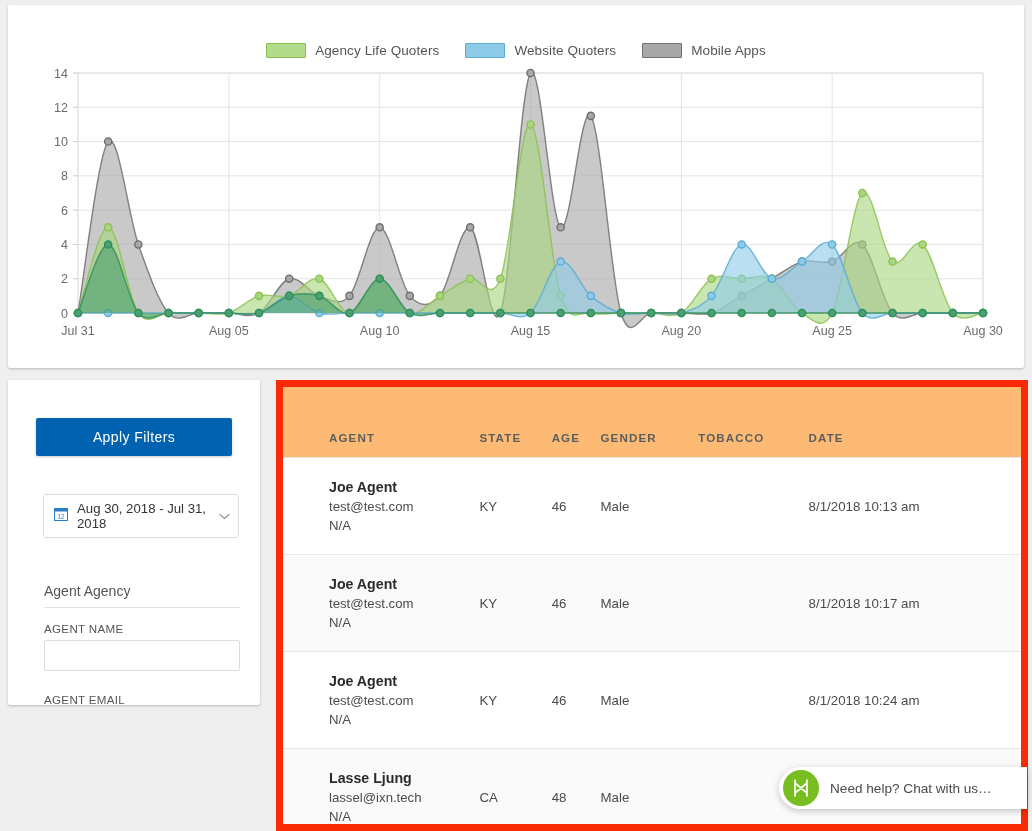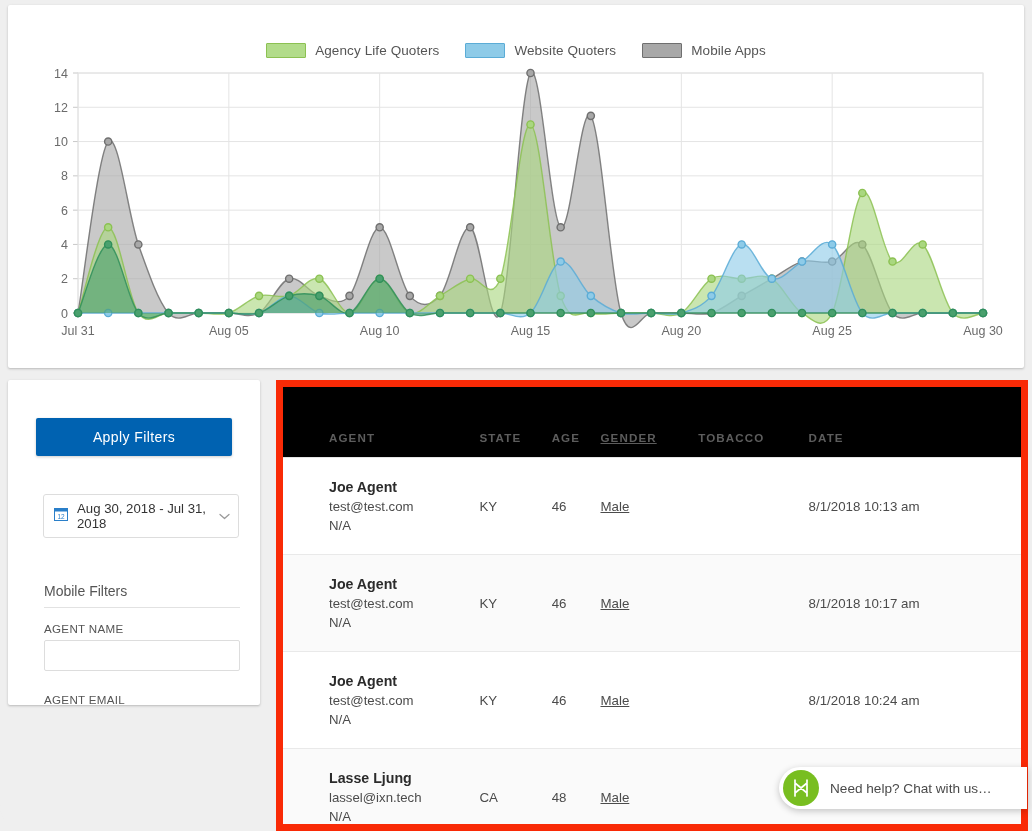--- a/index.html
+++ b/index.html
@@ -80,32 +80,32 @@
     border: 7px solid #f92a06; background: #fff;
   }
   .table-card {
     position: absolute; left: 0; top: 0; right: 0; bottom: 0;
     background: #fff; overflow: hidden;
   }
   table.data { width: 100%; border-collapse: collapse; table-layout: fixed; }
   table.data thead th {
     font-size: 11.6px; color: #5d5d5d; font-weight: bold; letter-spacing: 1.1px;
     text-align: left; padding: 44px 0 13px 0; border-bottom: 1px solid #e4e4e4;
-    background: #000000;
+    background: #fdba74;
   }
   table.data tbody td {
     font-size: 13.3px; color: #4b4b4b; vertical-align: middle;
     padding: 14px 0; border-bottom: 1px solid #e9e9e9;
     height: 97px;
   }
   table.data tbody tr:nth-child(even) td { background: #fafafa; }
   .col-agent { width: 185px; padding-left: 46px !important; }
   .col-state { width: 68px; }
   .col-age { width: 46px; margin-top: 48px; }
-  .col-gender { width: 92px; text-decoration: underline; }
+  .col-gender { width: 92px; }
   .col-tobacco { width: 104px; }
   .col-date { width: 200px; }
   .agent-name { font-size: 14.2px; font-weight: bold; color: #2b2b2b; line-height: 20px; }
   .agent-sub { font-size: 13.2px; color: #4b4b4b; line-height: 19px; }
 
   
   .chat-widget {
     position: absolute; left: 779px; top: 767px; width: 248px; height: 42px;
     background: #fff; border-radius: 21px 0 0 21px;
     box-shadow: 0 2px 7px rgba(0,0,0,0.22);
@@ -329,21 +329,21 @@
         </svg>
       </span>
       <span class="daterange-text">Aug 30, 2018 - Jul 31, 2018</span>
       <span class="chev">
         <svg width="11" height="7" viewBox="0 0 11 7">
           <path d="M1 1.5 L5.5 5.5 L10 1.5" fill="none" stroke="#9a9a9a" stroke-width="1.3" stroke-linecap="round" stroke-linejoin="round"></path>
         </svg>
       </span>
     </div>
 
-    <div class="section-head" id="agent-filters-head">Mobile Filters</div>
+    <div class="section-head" id="agent-filters-head">Agent Agency</div>
 
     <label class="field-label" id="agent-name-label">AGENT NAME</label>
     <input class="field-input" id="agent-name-input" type="text" value="" style="">
 
     <label class="field-label" id="agent-email-label">AGENT EMAIL</label>
     <input class="field-input" id="agent-email-input" type="text" value="" style="">
 
     <div class="section-head" id="client-filters-head">Client Filters</div>
   </div>
 

